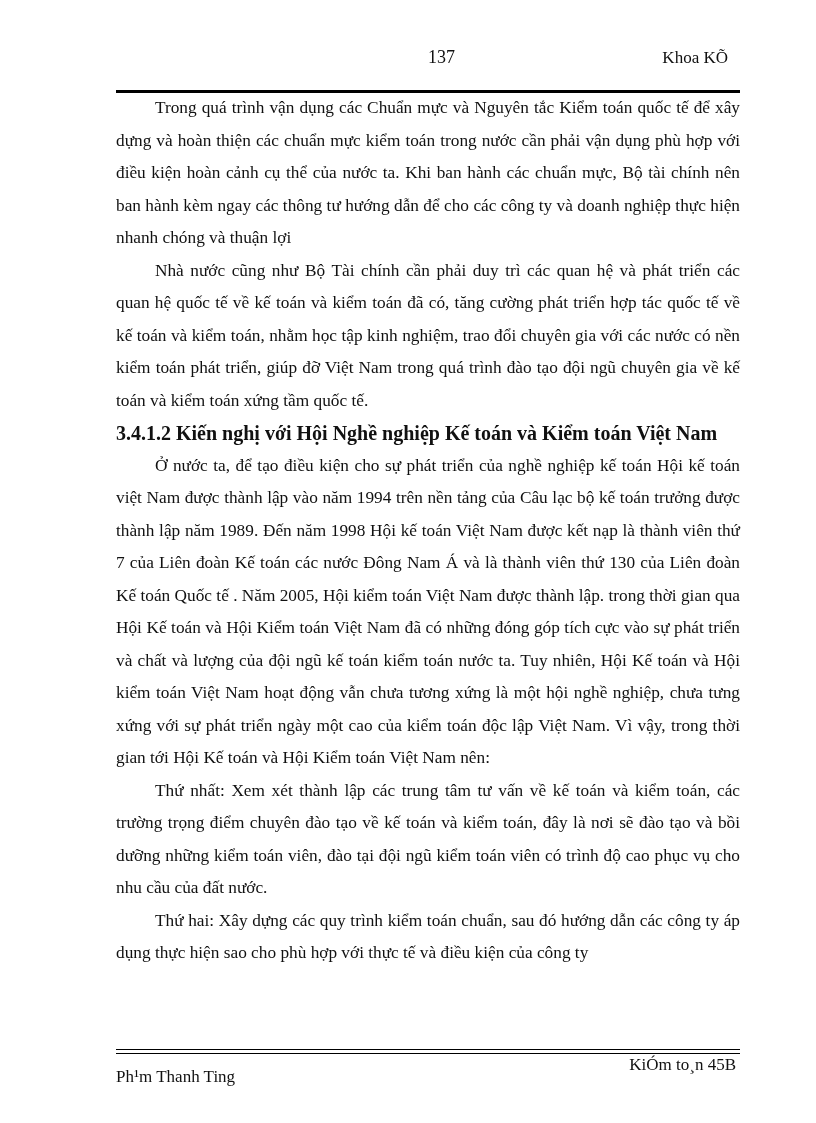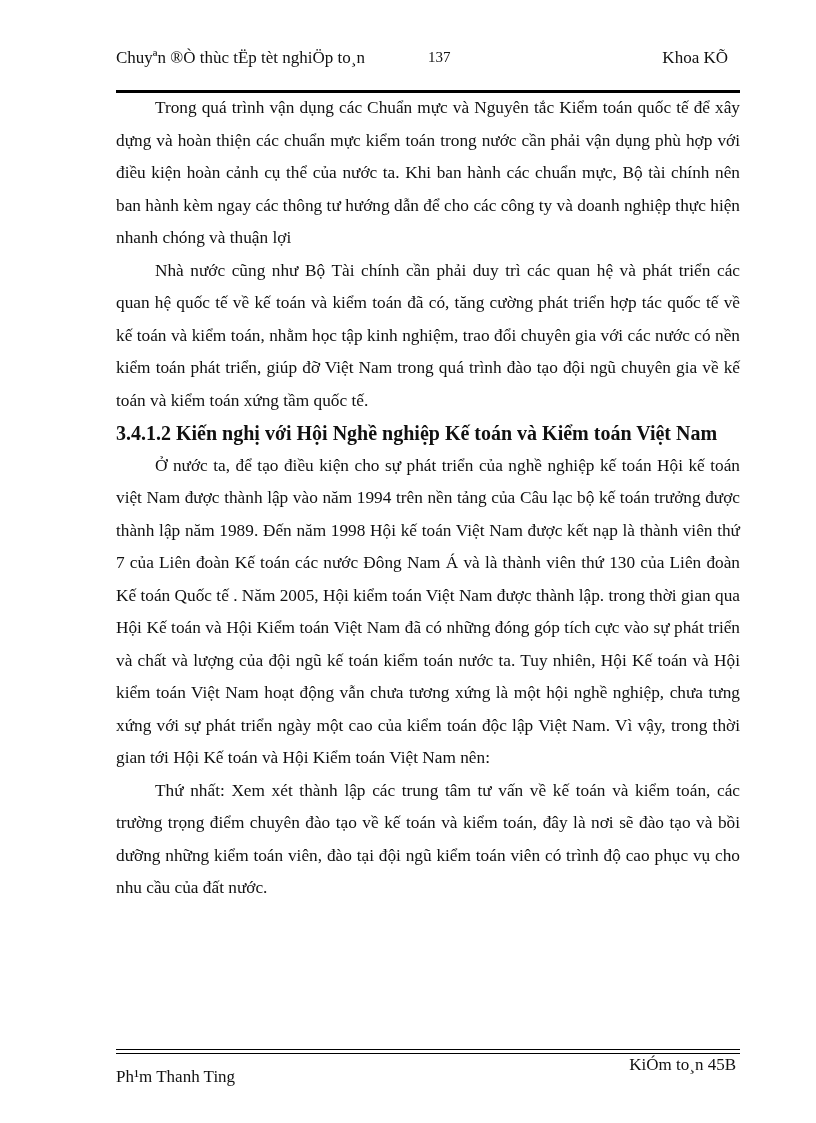--- a/index.html
+++ b/index.html
@@ -1,45 +1,45 @@
 <!DOCTYPE html>
 <html><head>
   <meta charset="utf-8">
   <style>
     html, body { margin:0; padding:0; background:#ffffff; }
     body { width:816px; height:1123px; position:relative; overflow:hidden;
            font-family:"Liberation Serif", "DejaVu Serif", serif; color:#111; }
     .header { position:absolute; left:116px; top:48px; width:624px; height:42px; font-size:17px; line-height:19px; }
     .header .left { position:absolute; left:0; top:0; width:260px; }
-    .header .center { position:absolute; left:312px; top:0; font-size:15px; }
+    .header .center { position:absolute; left:312px; top:0; font-size:18px; }
     .header .right { position:absolute; right:12px; top:0; }
     .header-rule { position:absolute; left:116px; top:90px; width:624px; height:0; border-top:3px solid #000; }
     .body { position:absolute; left:116px; top:92px; width:624px; font-size:17.3px; line-height:32.5px; text-align:justify; }
     .body p { margin:0; text-indent:39px; }
     .body h3 { margin:0; font-size:20px; font-weight:bold; text-indent:0; }
     .footer-rule { position:absolute; left:116px; top:1049px; width:624px; height:3px; border-top:1px solid #000; border-bottom:1px solid #000; }
     .footer { position:absolute; left:116px; top:1055px; width:624px; font-size:17px; line-height:20px; }
     .footer .left { position:absolute; left:0; top:12px; }
     .footer .right { position:absolute; right:4px; top:0; }
   </style>
 </head>
 <body>
 
 <div class="header">
-  <div class="left">Chuyªn ®Ò thùc tËp tèt nghiÖp to¸n</div>
   <div class="center">137</div>
   <div class="right">Khoa KÕ</div>
 </div>
 <div class="header-rule"></div>
 
 <div class="body">
   <p>Trong quá trình vận dụng các Chuẩn mực và Nguyên tắc Kiểm toán quốc tế để xây dựng và hoàn thiện các chuẩn mực kiểm toán trong nước cần phải vận dụng phù hợp với điều kiện hoàn cảnh cụ thể của nước ta. Khi ban hành các chuẩn mực, Bộ tài chính nên ban hành kèm ngay các thông tư hướng dẫn để cho các công ty và doanh nghiệp thực hiện nhanh chóng và thuận lợi</p>
   <p>Nhà nước cũng như Bộ Tài chính cần phải duy trì các quan hệ và phát triển các quan hệ quốc tế về kế toán và kiểm toán đã có, tăng cường phát triển hợp tác quốc tế về kế toán và kiểm toán, nhằm học tập kinh nghiệm, trao đổi chuyên gia với các nước có nền kiểm toán phát triển, giúp đỡ Việt Nam trong quá trình đào tạo đội ngũ chuyên gia về kế toán và kiểm toán xứng tầm quốc tế.</p>
   <h3>3.4.1.2 Kiến nghị với Hội Nghề nghiệp Kế toán và Kiểm toán Việt Nam</h3>
   <p>Ở nước ta, để tạo điều kiện cho sự phát triển của nghề nghiệp kế toán Hội kế toán việt Nam được thành lập vào năm 1994 trên nền tảng của Câu lạc bộ kế toán trưởng được thành lập năm 1989. Đến năm 1998 Hội kế toán Việt Nam được kết nạp là thành viên thứ 7 của Liên đoàn Kế toán các nước Đông Nam Á và là thành viên thứ 130 của Liên đoàn Kế toán Quốc tế . Năm 2005, Hội kiểm toán Việt Nam được thành lập. trong thời gian qua Hội Kế toán và Hội Kiểm toán Việt Nam đã có những đóng góp tích cực vào sự phát triển và chất và lượng của đội ngũ kế toán kiểm toán nước ta. Tuy nhiên, Hội Kế toán và Hội kiểm toán Việt Nam hoạt động vẫn chưa tương xứng là một hội nghề nghiệp, chưa tưng xứng với sự phát triển ngày một cao của kiểm toán độc lập Việt Nam. Vì vậy, trong thời gian tới Hội Kế toán và Hội Kiểm toán Việt Nam nên:</p>
   <p>Thứ nhất: Xem xét thành lập các trung tâm tư vấn về kế toán và kiểm toán, các trường trọng điểm chuyên đào tạo về kế toán và kiểm toán, đây là nơi sẽ đào tạo và bồi dưỡng những kiểm toán viên, đào tại đội ngũ kiểm toán viên có trình độ cao phục vụ cho nhu cầu của đất nước.</p>
+  <p>Thứ hai: Xây dựng các quy trình kiểm toán chuẩn, sau đó hướng dẫn các công ty áp dụng thực hiện sao cho phù hợp với thực tế và điều kiện của công ty</p>
 </div>
 
 <div class="footer-rule"></div>
 <div class="footer">
   <div class="left">Ph¹m Thanh Ting</div>
   <div class="right">KiÓm to¸n 45B</div>
 </div>
 
 </body></html>

